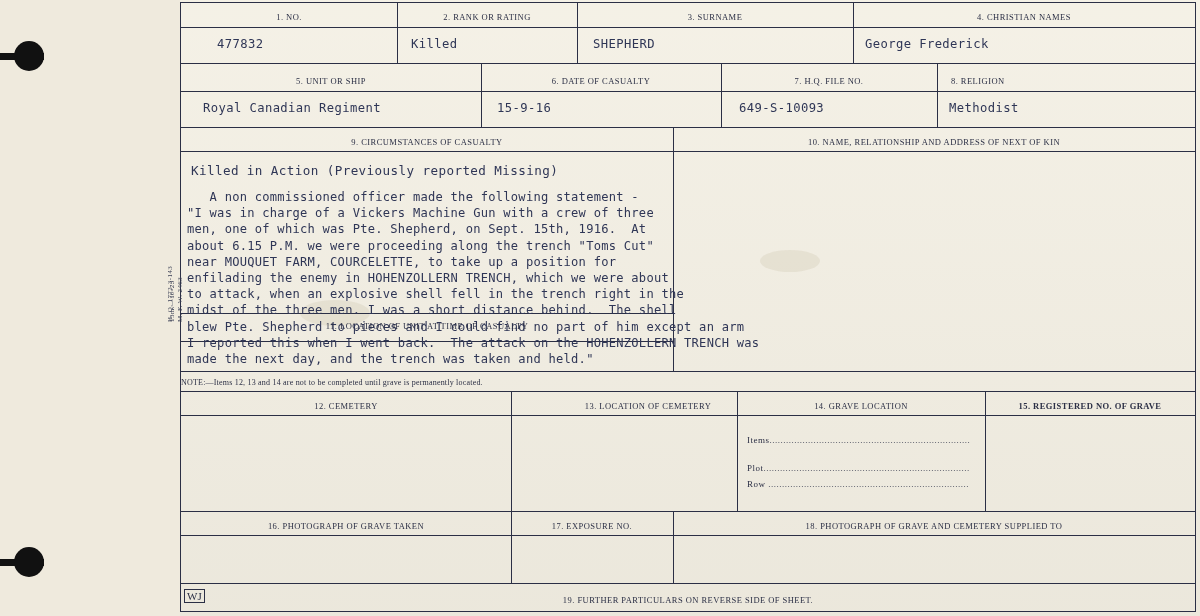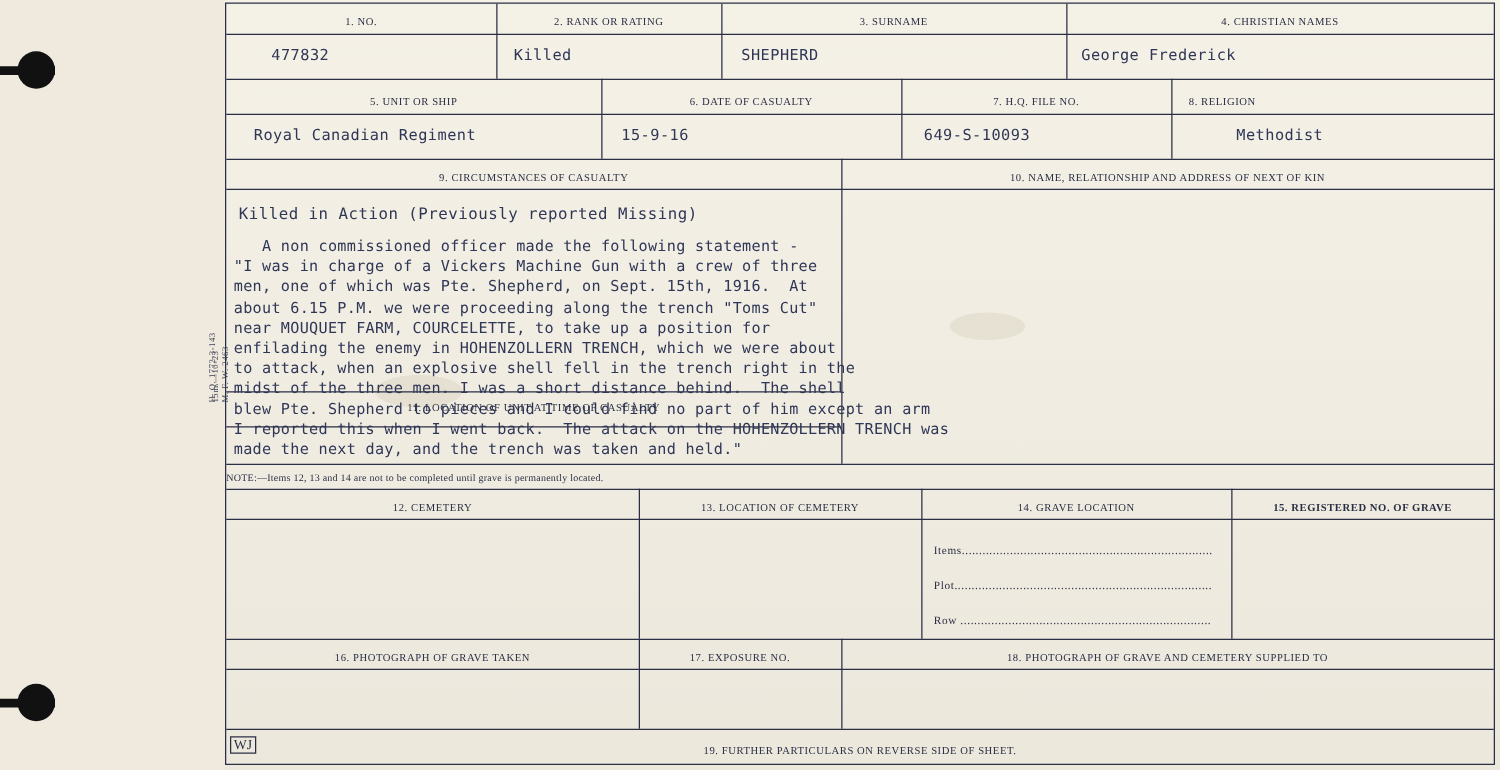--- a/index.html
+++ b/index.html
@@ -209,21 +209,21 @@
       <span>H.Q. FILE NO.</span>
     </div>
     <div class="hdr" style="left:770px; top:73px;">
       <span>8.</span>
       <span>RELIGION</span>
     </div>
 
     <div class="typed" style="left:22px;  top:98px;">Royal Canadian Regiment</div>
     <div class="typed" style="left:316px; top:98px;">15-9-16</div>
     <div class="typed" style="left:558px; top:98px;">649-S-10093</div>
-    <div class="typed" style="left:768px; top:98px;margin-left:40px;">Methodist</div>
+    <div class="typed" style="left:768px; top:98px;">Methodist</div>
 
     <div class="hdr hdr-c" style="left:0;   top:134px; width:492px;">
       <span>9.</span>
       <span>CIRCUMSTANCES OF CASUALTY</span>
     </div>
     <div class="hdr hdr-c" style="left:492px; top:134px; width:522px;">
       <span>10.</span>
       <span>NAME, RELATIONSHIP AND ADDRESS OF NEXT OF KIN</span>
     </div>
 
@@ -244,36 +244,36 @@
       <span>11.</span>
       <span>LOCATION OF UNIT AT TIME OF CASUALTY</span>
     </div>
 
     <div class="note" style="left:0; top:375px; width:1014px; text-align:left;">NOTE:—Items 12, 13 and 14 are not to be completed until grave is permanently located.</div>
 
     <div class="hdr hdr-c" style="left:0;   top:398px; width:330px;">
       <span>12.</span>
       <span>CEMETERY</span>
     </div>
-    <div class="hdr hdr-c" style="left:330px; top:398px; width:226px;">
+    <div class="hdr hdr-c" style="left:330px; top:398px; width:226px;padding-left:24px;">
       <span>13.</span>
       <span>LOCATION OF CEMETERY</span>
     </div>
     <div class="hdr hdr-c" style="left:556px; top:398px; width:248px;">
       <span>14.</span>
       <span>GRAVE LOCATION</span>
     </div>
     <div class="hdr hdr-c" style="left:804px; top:398px; width:210px;font-weight:bold;">
       <span>15.</span>
       <span>REGISTERED NO. OF GRAVE</span>
     </div>
 
     <div class="dotline" style="left:566px; top:432px;">Items.........................................................................</div>
     <div class="dotline" style="left:566px; top:460px;">Plot...........................................................................</div>
-    <div class="dotline" style="left:566px; top:488px;">Row .........................................................................</div>
+    <div class="dotline" style="left:566px; top:476px;">Row .........................................................................</div>
 
     <div class="hdr hdr-c" style="left:0;   top:518px; width:330px;">
       <span>16.</span>
       <span>PHOTOGRAPH OF GRAVE TAKEN</span>
     </div>
     <div class="hdr hdr-c" style="left:330px; top:518px; width:162px;">
       <span>17.</span>
       <span>EXPOSURE NO.</span>
     </div>
     <div class="hdr hdr-c" style="left:492px; top:518px; width:522px;">

